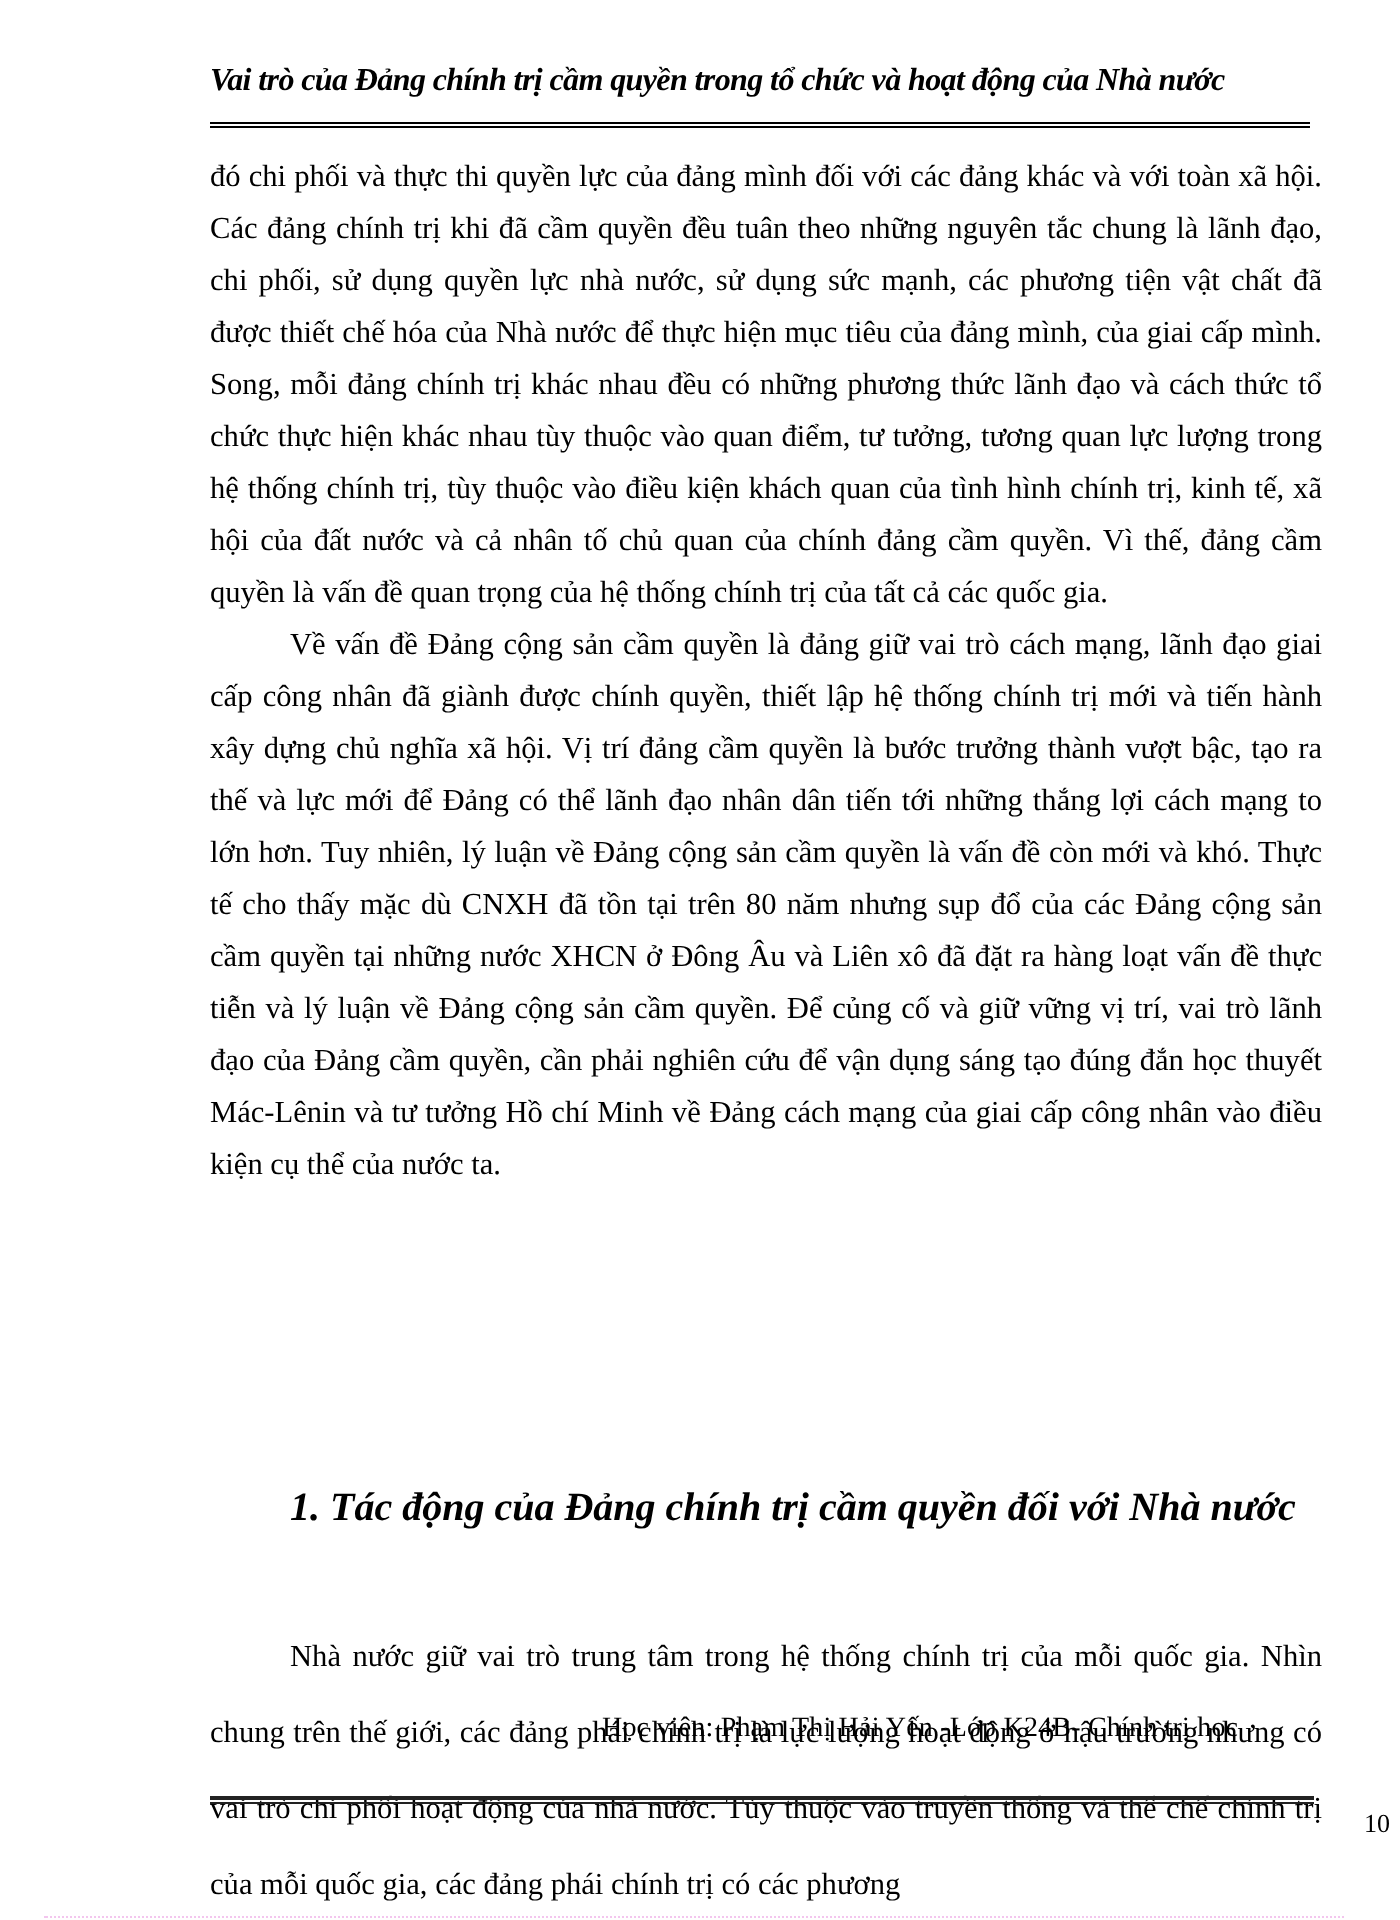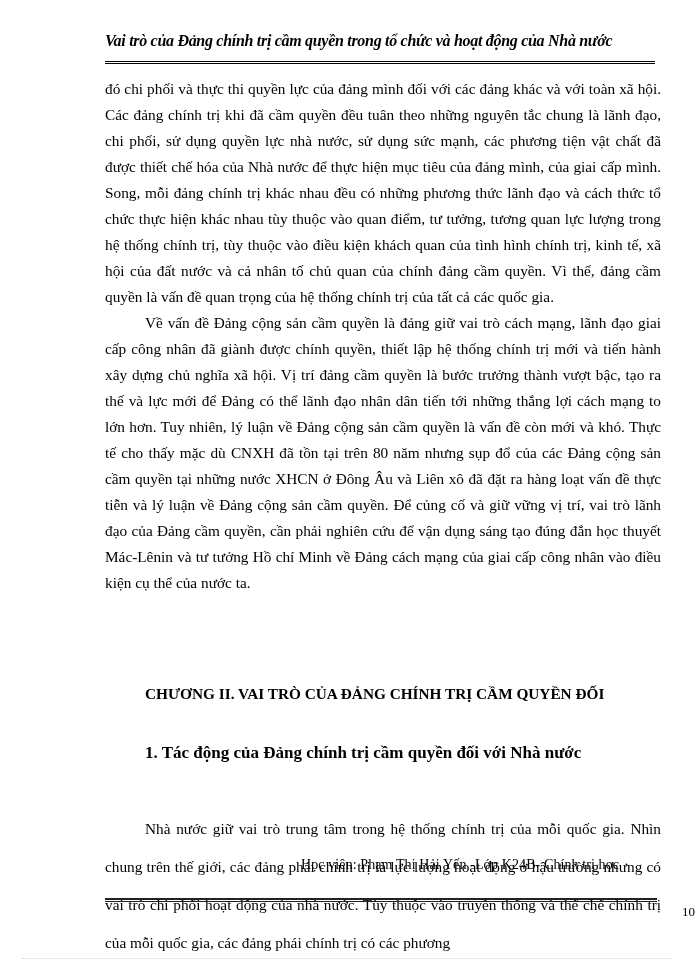--- a/index.html
+++ b/index.html
@@ -66,23 +66,24 @@
       white-space: nowrap;
     }
     .chapter-heading .line2 {
       display: block;
       white-space: nowrap;
     }
     .section-heading {
       position: absolute;
       left: 145px;
       top: 743px;
-      font-size: 17px;
+      font-size: 20px;
       font-weight: bold;
       white-space: nowrap;
+      font-style: italic;
     }
     .body-text-2 {
       position: absolute;
       left: 105px;
       top: 765px;
       width: 556px;
       font-size: 15.3px;
       line-height: 38px;
       text-align: justify;
       margin-top: 45px;
@@ -125,21 +126,20 @@
 
 <div class="page-header">Vai trò của Đảng chính trị cầm quyền trong tổ chức và hoạt động của Nhà nước</div>
 <div class="page-header-rule"></div>
 
 <div class="body-text">
   <p>đó chi phối và thực thi quyền lực của đảng mình đối với các đảng khác và với toàn xã hội. Các đảng chính trị khi đã cầm quyền đều tuân theo những nguyên tắc chung là lãnh đạo, chi phối, sử dụng quyền lực nhà nước, sử dụng sức mạnh, các phương tiện vật chất đã được thiết chế hóa của Nhà nước để thực hiện mục tiêu của đảng mình, của giai cấp mình. Song, mỗi đảng chính trị khác nhau đều có những phương thức lãnh đạo và cách thức tổ chức thực hiện khác nhau tùy thuộc vào quan điểm, tư tưởng, tương quan lực lượng trong hệ thống chính trị, tùy thuộc vào điều kiện khách quan của tình hình chính trị, kinh tế, xã hội của đất nước và cả nhân tố chủ quan của chính đảng cầm quyền. Vì thế, đảng cầm quyền là vấn đề quan trọng của hệ thống chính trị của tất cả các quốc gia.</p>
   <p class="indent">Về vấn đề Đảng cộng sản cầm quyền là đảng giữ vai trò cách mạng, lãnh đạo giai cấp công nhân đã giành được chính quyền, thiết lập hệ thống chính trị mới và tiến hành xây dựng chủ nghĩa xã hội. Vị trí đảng cầm quyền là bước trưởng thành vượt bậc, tạo ra thế và lực mới để Đảng có thể lãnh đạo nhân dân tiến tới những thắng lợi cách mạng to lớn hơn. Tuy nhiên, lý luận về Đảng cộng sản cầm quyền là vấn đề còn mới và khó. Thực tế cho thấy mặc dù CNXH đã tồn tại trên 80 năm nhưng sụp đổ của các Đảng cộng sản cầm quyền tại những nước XHCN ở Đông Âu và Liên xô đã đặt ra hàng loạt vấn đề thực tiễn và lý luận về Đảng cộng sản cầm quyền.  Để củng cố và giữ vững vị trí, vai trò lãnh đạo của Đảng cầm quyền, cần phải nghiên cứu để vận dụng sáng tạo đúng đắn học thuyết Mác-Lênin và tư tưởng Hồ chí Minh về Đảng cách mạng của giai cấp công nhân vào điều kiện cụ thể của nước ta.</p>
 </div>
 
 <div class="chapter-heading">
-  <span class="line1">CHƯƠNG II. VAI TRÒ CỦA ĐẢNG CHÍNH TRỊ CẦM QUYỀN ĐỐI</span>
 </div>
 
 <div class="section-heading">1. Tác động của Đảng chính trị cầm quyền đối với Nhà nước</div>
 
 <div class="body-text-2">
   <p class="indent">Nhà nước giữ vai trò trung tâm trong hệ thống chính trị của mỗi quốc gia. Nhìn chung trên thế giới, các đảng phái chính trị là lực lượng hoạt động ở hậu trường nhưng có vai trò chi phối hoạt động của nhà nước. Tùy thuộc vào truyền thống và thể chế chính trị của mỗi quốc gia, các đảng phái chính trị có các phương</p>
 </div>
 
 <div class="footer-rule"></div>
 <div class="footer-text">Học viên: Phạm Thị Hải Yến -Lớp K24B- Chính trị học</div>

